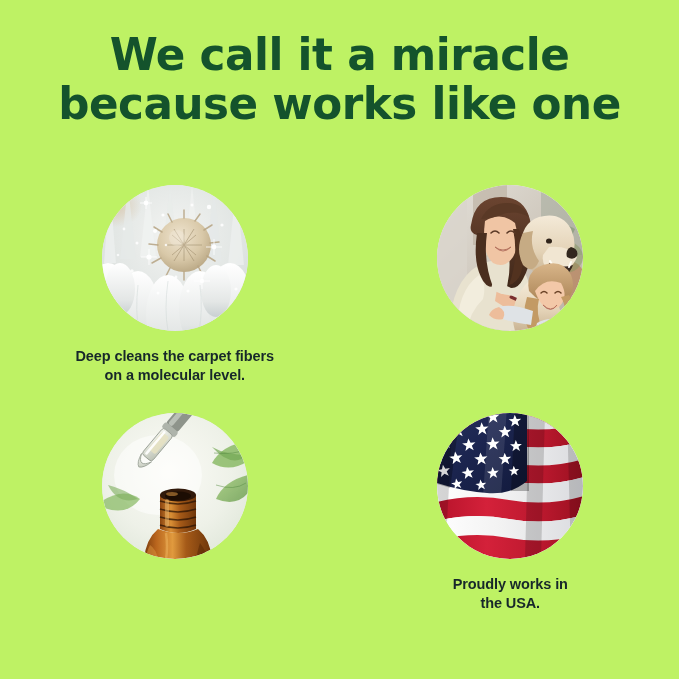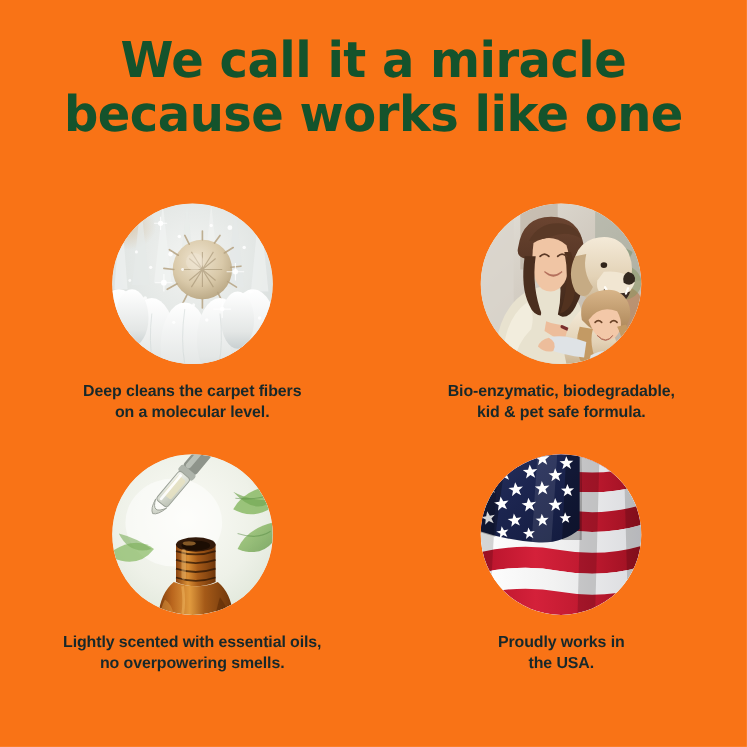--- a/index.html
+++ b/index.html
@@ -11,21 +11,21 @@
     width: 679px;
     height: 679px;
     overflow: hidden;
     font-family: "Liberation Sans", sans-serif;
   }
 
   #poster {
     position: relative;
     width: 679px;
     height: 679px;
-    background: #f97316;
+    background: #bef264;
     box-sizing: border-box;
     overflow: hidden;
   }
 
   
   .headline {
     position: absolute;
     top: 30px;
     left: 0;
     width: 679px;
@@ -305,22 +305,20 @@
             <path d="M132 110 q10 16 6 36 l-12 0 q6 -20 -2 -34z" fill="#c39a64"></path>
 
             <path d="M96 126 q-22 -8 -34 -4 q-6 4 -2 10 q16 6 34 8z" fill="#dfe3e6"></path>
             <path d="M130 124 q14 6 16 22 l-22 0 q0 -14 6 -22z" fill="#dfe3e6"></path>
             <path d="M62 122 q-8 2 -10 8 q6 6 14 4 q4 -8 -4 -12z" fill="#edbd9b"></path>
 
             <path d="M100 138 q14 -8 28 0 l0 8 l-30 0z" fill="#dfe3e6"></path>
           </g>
         </svg>
       </div>
-      <div class="caption">Bio-enzymatic, biodegradable,
-kid &amp; pet safe formula.</div>
     </div>
 
     <div class="feature feature-col-left">
       <div class="circle">
         <svg viewBox="0 0 146 146" xmlns="http://www.w3.org/2000/svg" aria-hidden="true">
           <defs>
             <radialGradient id="oilBg" cx="46%" cy="40%" r="72%">
               <stop offset="0%" stop-color="#fbfbf6"></stop>
               <stop offset="60%" stop-color="#eef1e8"></stop>
               <stop offset="100%" stop-color="#dde5d7"></stop>
@@ -395,22 +393,20 @@
               <path d="M56 116 q-12 10 -14 30 l68 0 q-2 -20 -14 -30 q-18 8 -40 0z" fill="url(#amber)"></path>
               <path d="M48 132 q-4 8 -4 14 l12 0 q-2 -10 -8 -14z" fill="#d8923c" opacity="0.55"></path>
               <path d="M98 130 q6 8 8 16 l-12 0 q2 -10 4 -16z" fill="#5c2b07" opacity="0.6"></path>
               <path d="M64 120 q2 14 0 26" stroke="#f0b560" stroke-width="2.5" fill="none" opacity="0.5"></path>
 
               <rect x="63" y="86" width="4" height="28" rx="2" fill="#f3c377" opacity="0.45"></rect>
             </g>
           </g>
         </svg>
       </div>
-      <div class="caption">Lightly scented with essential oils,
-no overpowering smells.</div>
     </div>
 
     <div class="feature feature-col-right">
       <div class="circle">
         <svg viewBox="0 0 146 146" xmlns="http://www.w3.org/2000/svg" aria-hidden="true">
           <defs>
             <linearGradient id="redG" x1="0" y1="0" x2="1" y2="0">
               <stop offset="0%" stop-color="#b5122a"></stop>
               <stop offset="35%" stop-color="#d4213a"></stop>
               <stop offset="70%" stop-color="#bb182e"></stop>

